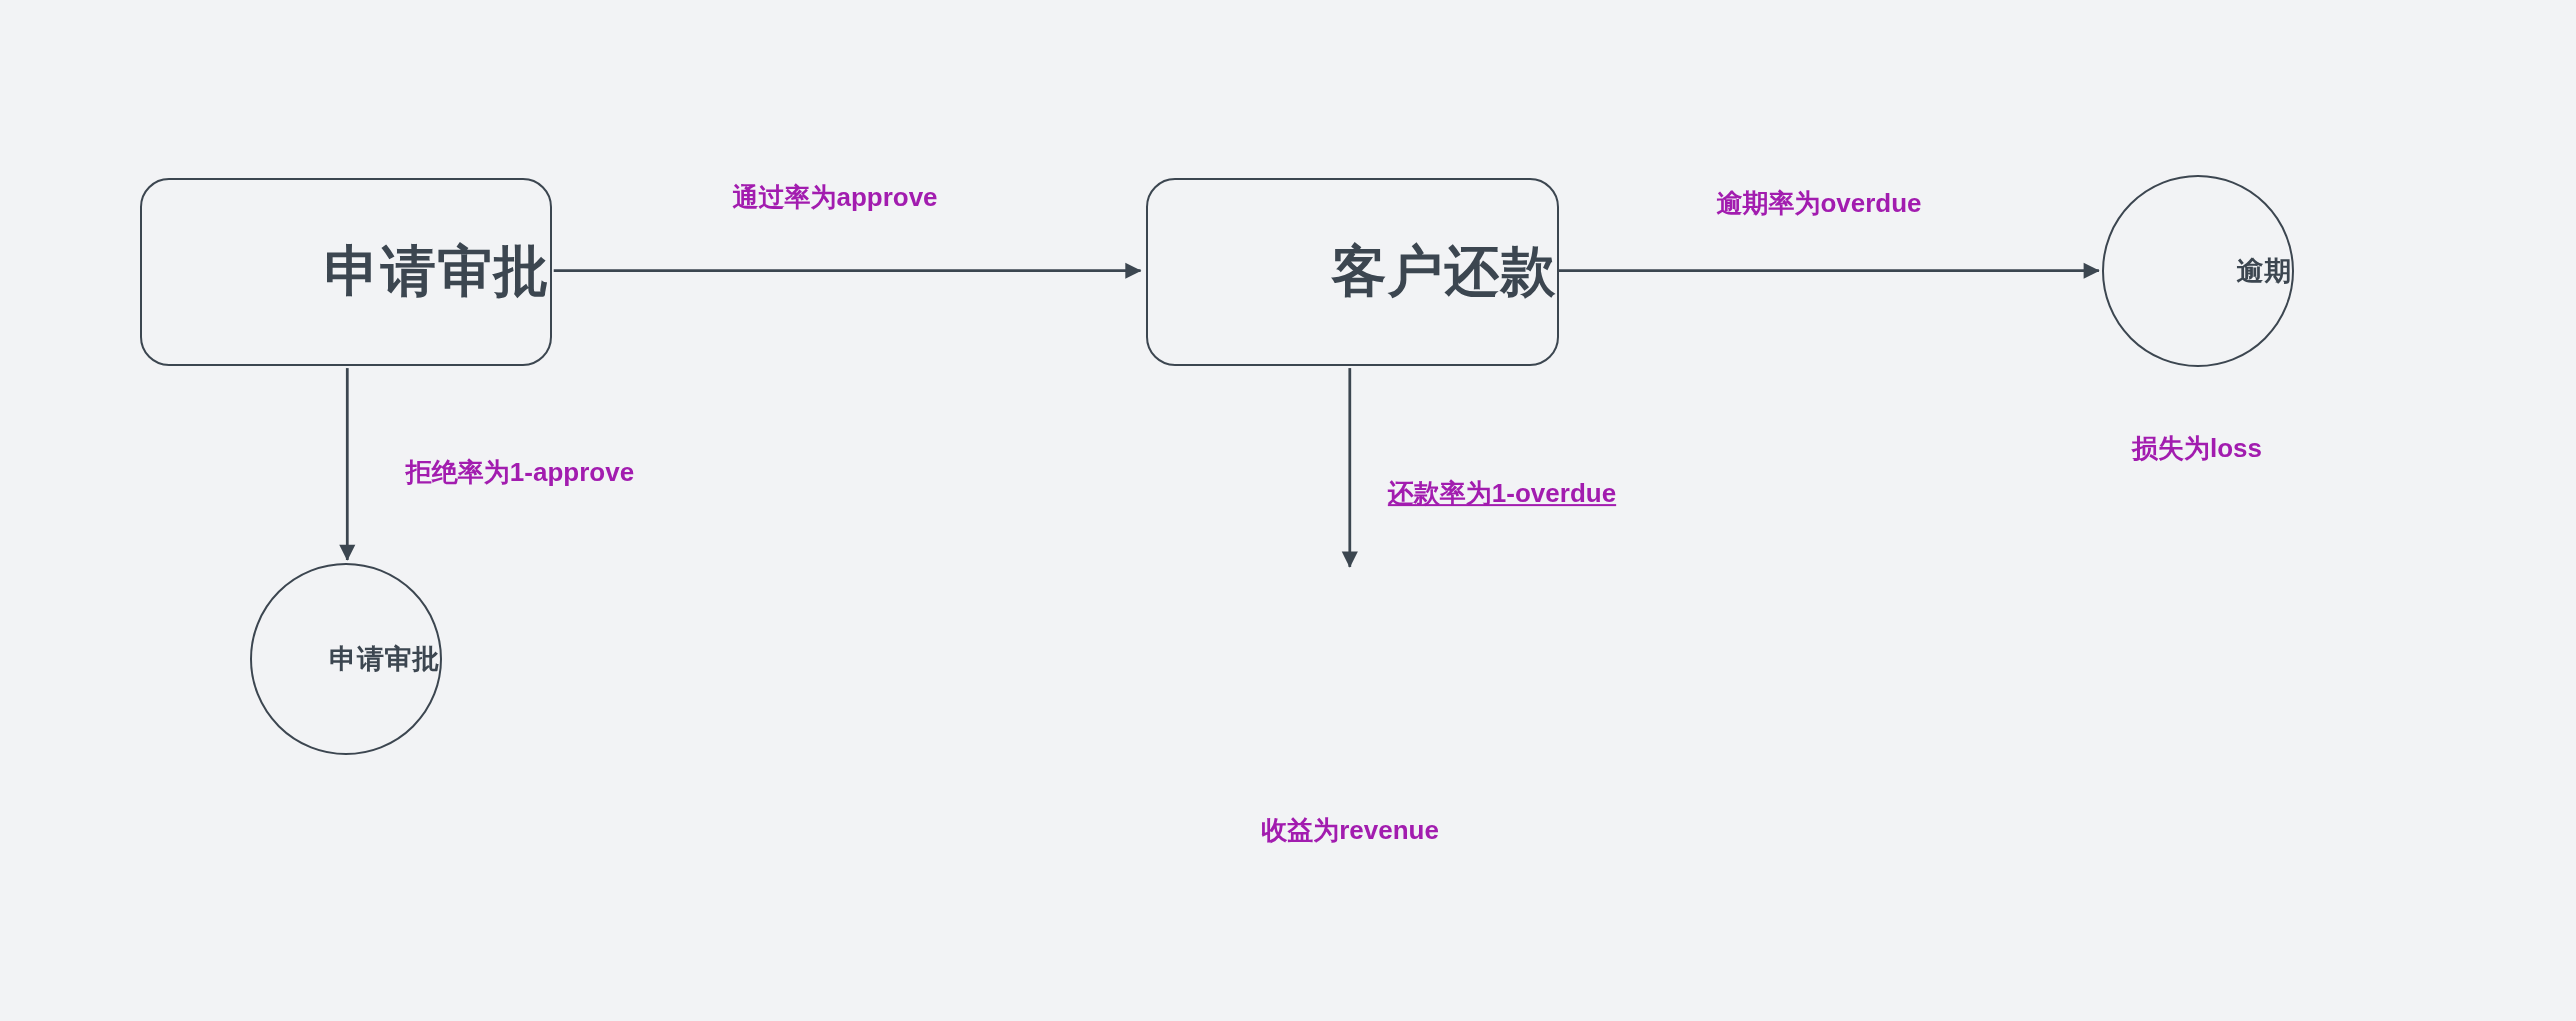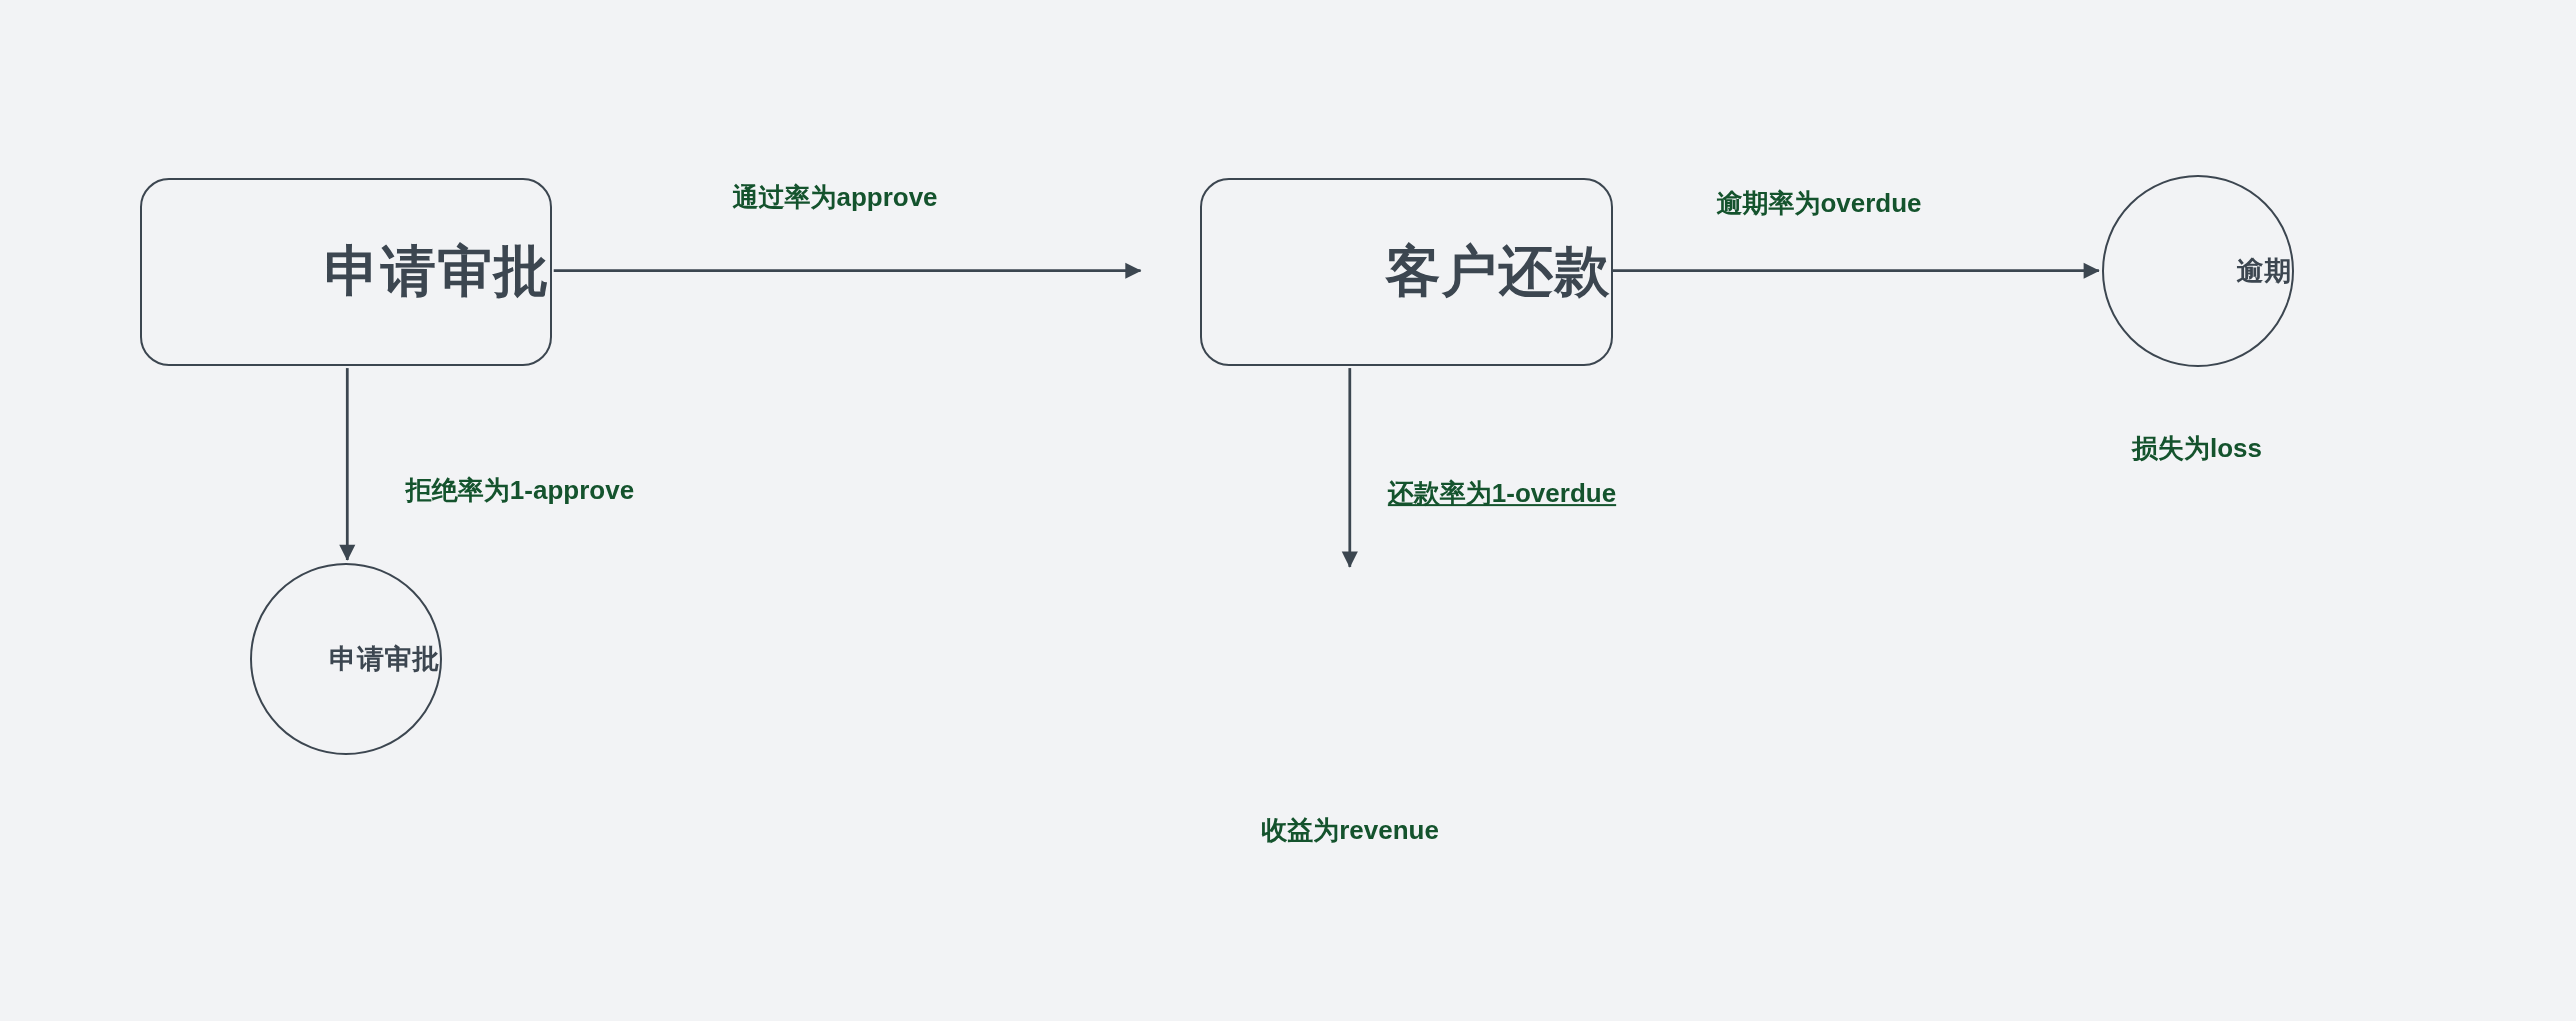--- a/index.html
+++ b/index.html
@@ -42,37 +42,37 @@
     letter-spacing: 1.4px;
   }
   .node.circle {
     width: 192px;
     height: 192px;
     border-radius: 50%;
     font-size: 27px;
     letter-spacing: 0.7px;
   }
   .box-approval   { left: 140px;  top: 178px; width: 412px; height: 188px; }
-  .box-repayment  { left: 1200px; top: 178px; width: 413px; height: 188px; }
+  .box-repayment  { left: 1146px; top: 178px; width: 413px; height: 188px; }
   .circle-reject  { left: 250px;  top: 563px; }
   .circle-repaid  { left: 1254px; top: 570px; }
   .circle-overdue { left: 2102px; top: 175px; }
   .edge-label, .caption {
     position: absolute;
     transform: translate(-50%, -50%);
-    color: #14532d;
+    color: #a21caf;
     font-size: 26px;
     font-weight: bold;
     white-space: nowrap;
     background: #f2f3f5;
     padding: 1.4px 4.1px;
   }
   .lbl-approve { left: 835px; top: 198px; }
   .lbl-overdue { left: 1819px; top: 204px; }
-  .lbl-reject  { left: 520px;  top: 491px; }
+  .lbl-reject  { left: 520px;  top: 473px; }
   .lbl-repay   { left: 1502px; top: 494px; text-decoration: underline; }
   .cap-loss    { left: 2197px; top: 449px; }
   .cap-revenue { left: 1350px; top: 831px; }
 </style>
 </head>
 <body>
 
 <div class="stage">
 
   <svg class="edges-layer" width="2576" height="1022" viewBox="0 0 3731 1480" xmlns="http://www.w3.org/2000/svg">

